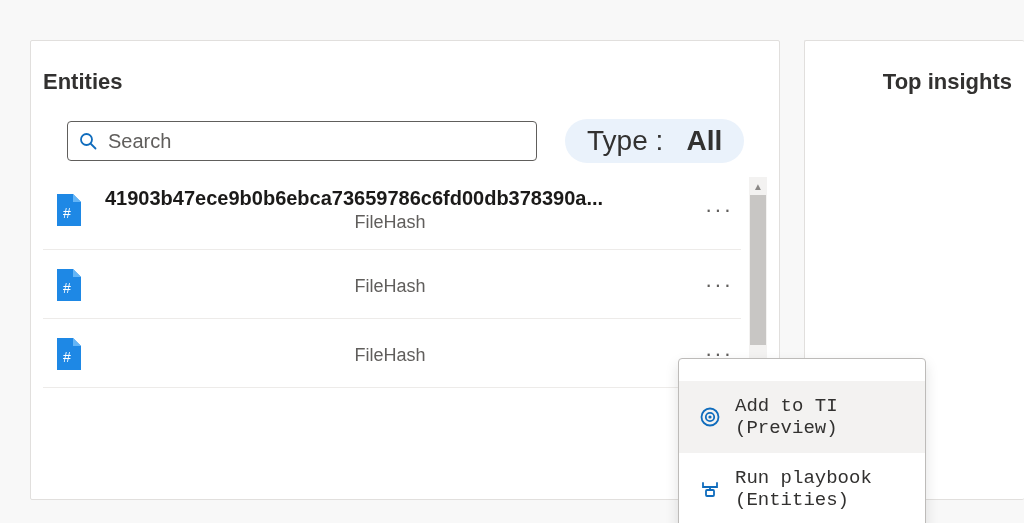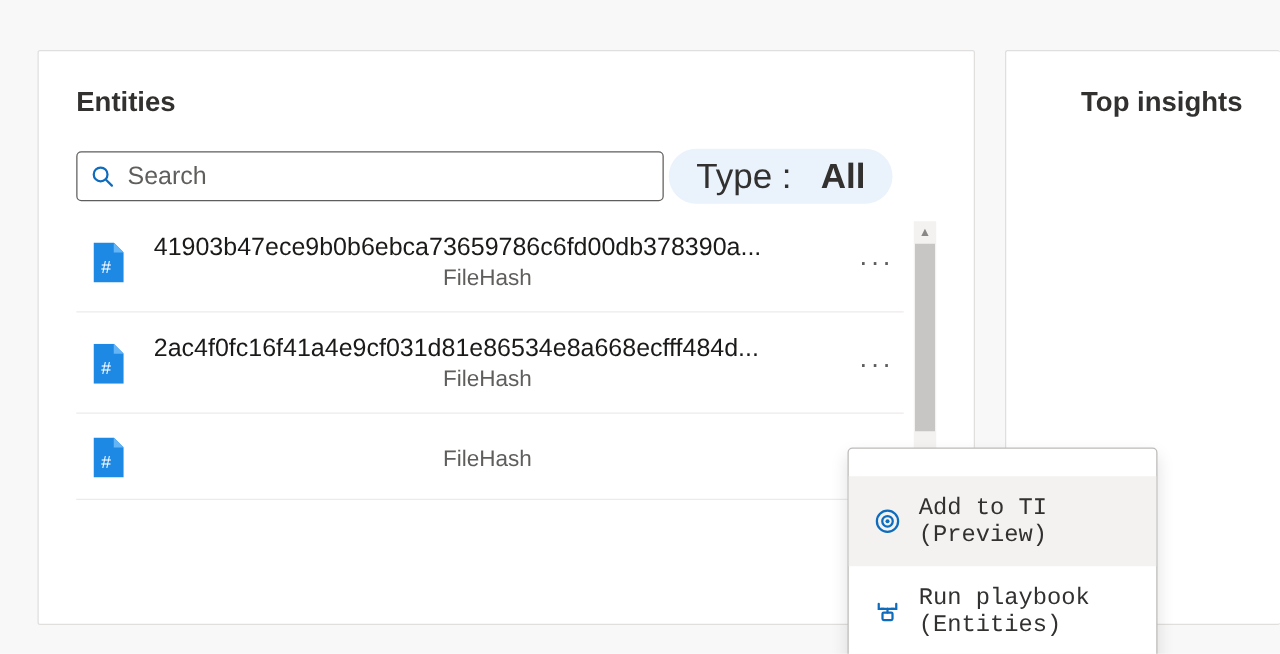--- a/index.html
+++ b/index.html
@@ -14,21 +14,21 @@
     }
     .layout {
       display: flex;
       gap: 24px;
       padding: 40px 0 40px 30px;
     }
     .panel {
       background: #ffffff;
       border: 1px solid #e1dfdd;
       border-radius: 2px;
-      padding: 28px 30px;
+      padding: 28px 12px;
       display: flex;
       flex-direction: column;
     }
     .panel.entities {
       width: 750px;
       height: 460px;
     }
     .panel.insights {
       flex: 1;
       min-width: 190px;
@@ -36,22 +36,23 @@
       align-items: flex-end;
     }
     .panel-title {
       font-size: 22px;
       font-weight: 600;
       margin-bottom: 24px;
     }
     .controls-row {
       display: flex;
       align-items: center;
-      gap: 4px;
+      gap: 28px;
       margin-bottom: 14px;
+      margin-left: 24px;
     }
     .search-box {
       display: flex;
       align-items: center;
       border: 1px solid #605e5c;
       border-radius: 4px;
       height: 40px;
       width: 470px;
       padding: 0 10px;
       gap: 10px;
@@ -89,21 +90,21 @@
       padding: 18px 0 16px 12px;
       border-bottom: 1px solid #edebe9;
       cursor: pointer;
     }
     .entity-row:first-child { padding-top: 10px; }
     .file-icon { width: 28px; flex-shrink: 0; }
     .file-icon svg { display: block; }
     .entity-text { flex: 1; min-width: 0; }
     .entity-hash {
       font-size: 20px;
-      font-weight: 400;
+      font-weight: 700;
       color: #1b1a19;
       white-space: nowrap;
       overflow: hidden;
       text-overflow: ellipsis;
     }
     .entity-type {
       font-size: 18px;
       color: #605e5c;
       margin-top: 2px;
       text-align: center;
@@ -220,21 +221,20 @@
 
       <div class="entity-row">
         <span class="file-icon">
           <svg width="26" height="32" viewBox="0 0 26 32">
               <path d="M2 0 h16 l8 8 v24 h-24 z" fill="#1e88e5"></path>
               <path d="M18 0 v8 h8 z" fill="#64b5f6"></path>
               <text x="12" y="24" text-anchor="middle" font-size="14" fill="#ffffff" font-family="sans-serif">#</text>
             </svg>
         </span>
         <div class="entity-text">
-          <div class="entity-hash">2ac4f0fc16f41a4e9cf031d81e86534e8a668ecfff484d...</div>
           <div class="entity-type">FileHash</div>
         </div>
         <div class="row-more">···</div>
       </div>
 
       <div class="entity-row">
         <span class="file-icon">
           <svg width="26" height="32" viewBox="0 0 26 32">
               <path d="M2 0 h16 l8 8 v24 h-24 z" fill="#1e88e5"></path>
               <path d="M18 0 v8 h8 z" fill="#64b5f6"></path>

